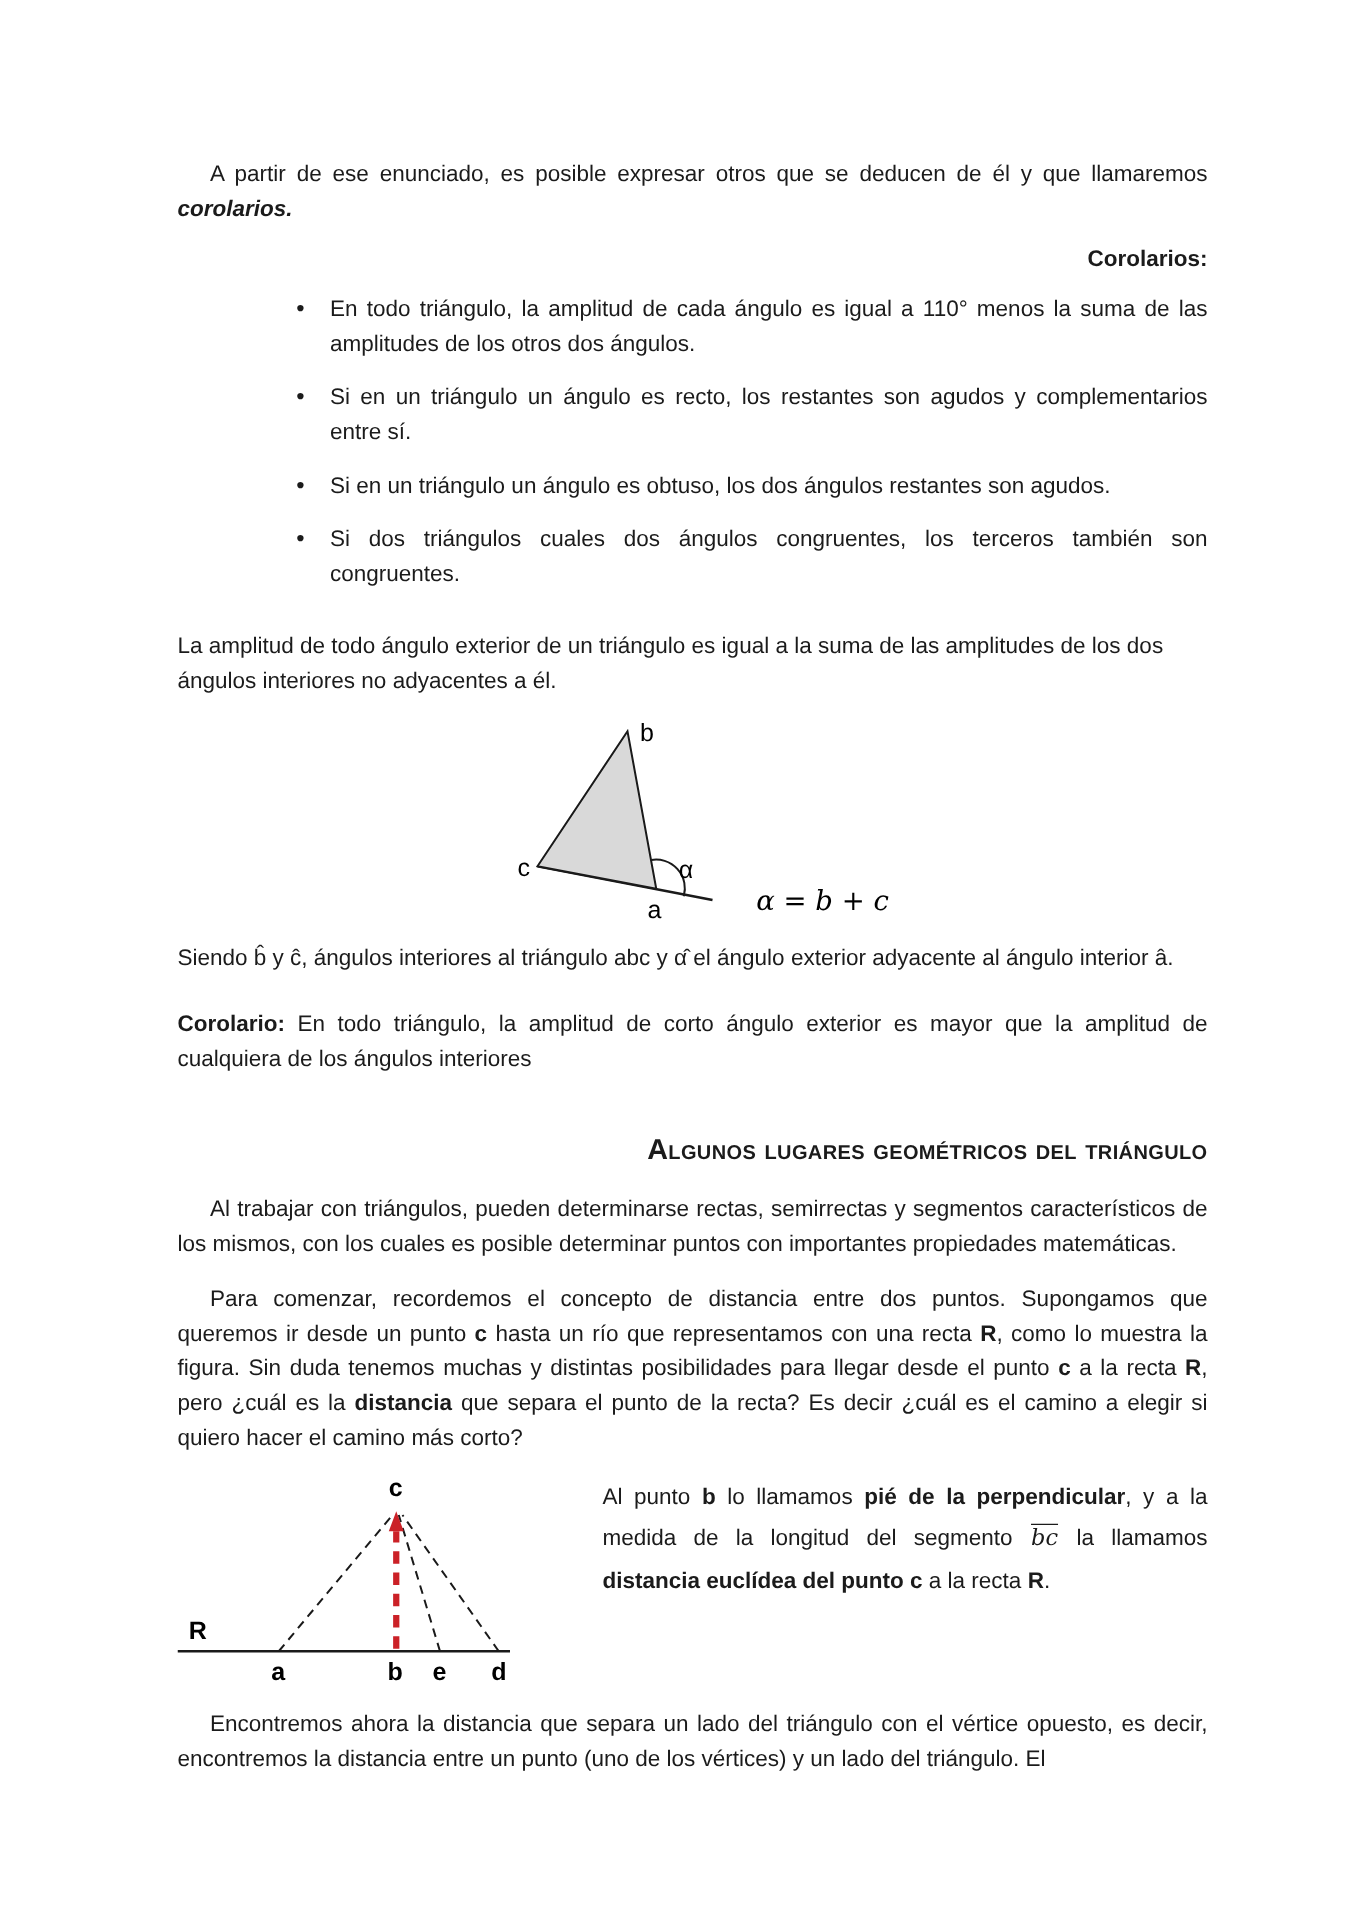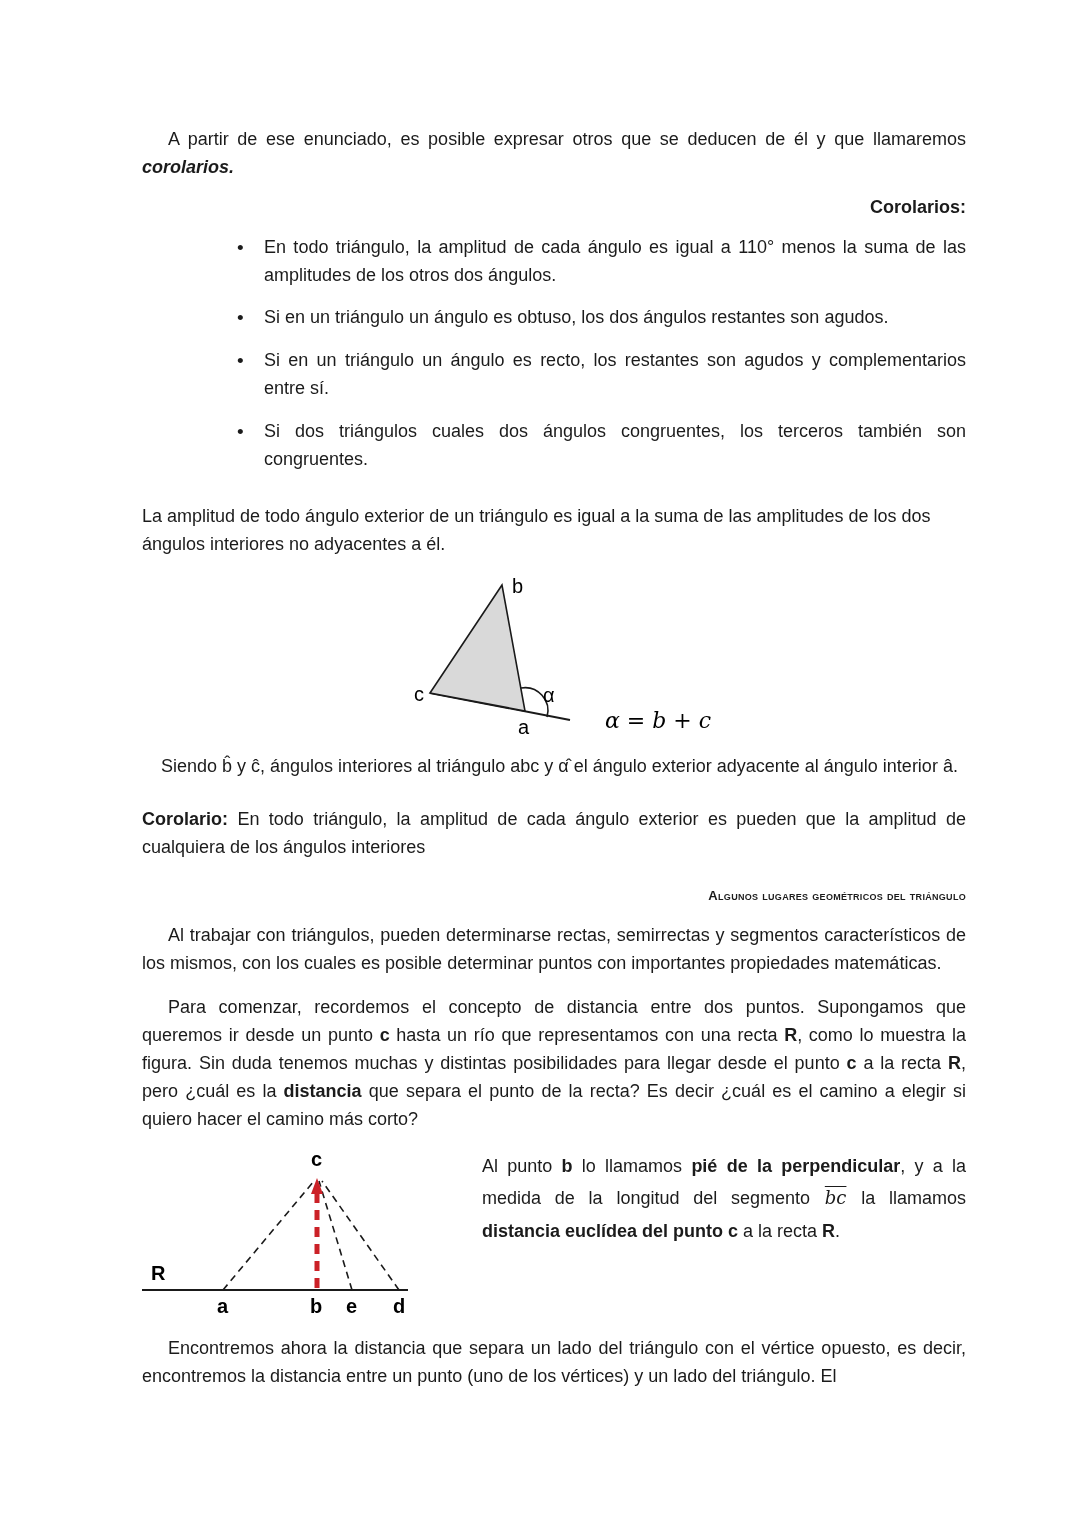--- a/index.html
+++ b/index.html
@@ -16,24 +16,24 @@
   .ind { text-indent: 26px; }
   .ctr { text-align: left; }
   .bh { font-weight: bold; margin-top: 12px; line-height: 1.55; }
   ul.bullets { margin: 12px 0 0 0; padding: 0 0 0 95px; list-style: none; }
   ul.bullets li { position: relative; padding-left: 27px; margin-bottom: 15px;
                   text-align: justify; line-height: 1.55; }
   ul.bullets li::before { content: "•"; position: absolute; left: 0; top: -1px;
                           font-size: 19px; }
   .sec-head { font-weight: bold; margin-top: 40px; line-height: 1.4; }
   .lead { margin-top: 14px; }
-  .smallcaps { font-variant: small-caps; font-weight: bold; font-size: 13px;
-               letter-spacing: 0.3px; margin-top: 24px; }
+  .smallcaps { font-variant: small-caps; font-weight: bold; font-size: 23px;
+               letter-spacing: 0.3px; margin-top: 40px; }
   .fig1-wrap { margin: 12px 0 0 258px; }
-  .caption { margin-top: 4px; line-height: 1.6; margin-left: 19px; }
+  .caption { margin-top: 4px; line-height: 1.6; }
   .corolario2 { margin-top: 26px; }
   .p-std { margin-top: 16px; }
   .fig2-row { display: flex; margin-top: 16px; align-items: flex-start; }
   .fig2-left { width: 340px; flex: 0 0 340px; }
   .fig2-right { flex: 1; padding-left: 0px; }
   .fig2-right p { text-align: justify; line-height: 1.82; }
   .fig2-right p + p { margin-top: 6px; }
   .seg { font-family: "DejaVu Serif", serif; font-style: italic;
          text-decoration: overline; padding: 0 1px; }
   .formula { font-family: "DejaVu Serif", serif; font-style: italic; }
@@ -44,22 +44,22 @@
 <body>
 
 <div class="page">
 
   <p class="just ind"><span>A partir de ese enunciado, es posible expresar otros que se deducen de él y que llamaremos </span><span style="font-weight: bold; font-style: italic;">corolarios.</span></p>
 
   <p class="bh">Corolarios:</p>
 
   <ul class="bullets">
     <li>En todo triángulo, la amplitud de cada ángulo es igual a 110° menos la suma de las amplitudes de los otros dos ángulos.</li>
+    <li>Si en un triángulo un ángulo es recto, los restantes son agudos y complementarios entre sí.</li>
     <li>Si en un triángulo un ángulo es obtuso, los dos ángulos restantes son agudos.</li>
-    <li>Si en un triángulo un ángulo es recto, los restantes son agudos y complementarios entre sí.</li>
     <li>Si dos triángulos cuales dos ángulos congruentes, los terceros también son congruentes.</li>
   </ul>
 
 
   <p class="ctr lead">La amplitud de todo ángulo exterior de un triángulo es igual a la suma de las amplitudes de los dos ángulos interiores no adyacentes a él.</p>
 
   <div class="fig1-wrap">
     <svg width="320" height="172" viewBox="0 0 320 172">
 
       <line x1="30" y1="122" x2="170" y2="149" stroke="#1a1a1a" stroke-width="2"></line>
@@ -72,21 +72,21 @@
       <text x="14" y="130" font-size="20">c</text>
       <text x="118" y="163" font-size="20">a</text>
       <text x="143" y="131" font-size="20">α</text>
 
       <text x="205" y="157" font-size="22" class="formula" font-style="italic" font-family="DejaVu Serif, serif">α = b + c</text>
     </svg>
   </div>
 
   <p class="ctr caption">Siendo b̂ y ĉ, ángulos interiores al triángulo abc y α̂ el ángulo exterior adyacente al ángulo interior â.</p>
 
-  <p class="just corolario2"><span style="font-weight: bold;">Corolario:</span><span> En todo triángulo, la amplitud de cada ángulo exterior es pueden que la amplitud de cualquiera de los ángulos interiores</span></p>
+  <p class="just corolario2"><span style="font-weight: bold;">Corolario:</span><span> En todo triángulo, la amplitud de corto ángulo exterior es mayor que la amplitud de cualquiera de los ángulos interiores</span></p>
 
   <p class="smallcaps">Algunos lugares geométricos del triángulo</p>
 
   <p class="just ind p-std">Al trabajar con triángulos, pueden determinarse rectas, semirrectas y segmentos característicos de los mismos, con los cuales es posible determinar puntos con importantes propiedades matemáticas.</p>
 
   <p class="just ind p-std"><span>Para comenzar, recordemos el concepto de distancia entre dos puntos. Supongamos que queremos ir desde un punto </span><span style="font-weight: bold;">c</span><span> hasta un río que representamos con una recta </span><span style="font-weight: bold;">R</span><span>, como lo muestra la figura. Sin duda tenemos muchas y distintas posibilidades para llegar desde el punto </span><span style="font-weight: bold;">c</span><span> a la recta </span><span style="font-weight: bold;">R</span><span>, pero ¿cuál es la </span><span style="font-weight: bold;">distancia</span><span> que separa el punto de la recta? Es decir ¿cuál es el camino a elegir si quiero hacer el camino más corto?</span></p>
 
   <div class="fig2-row">
     <div class="fig2-left">
       <svg width="340" height="172" viewBox="0 0 340 172">

